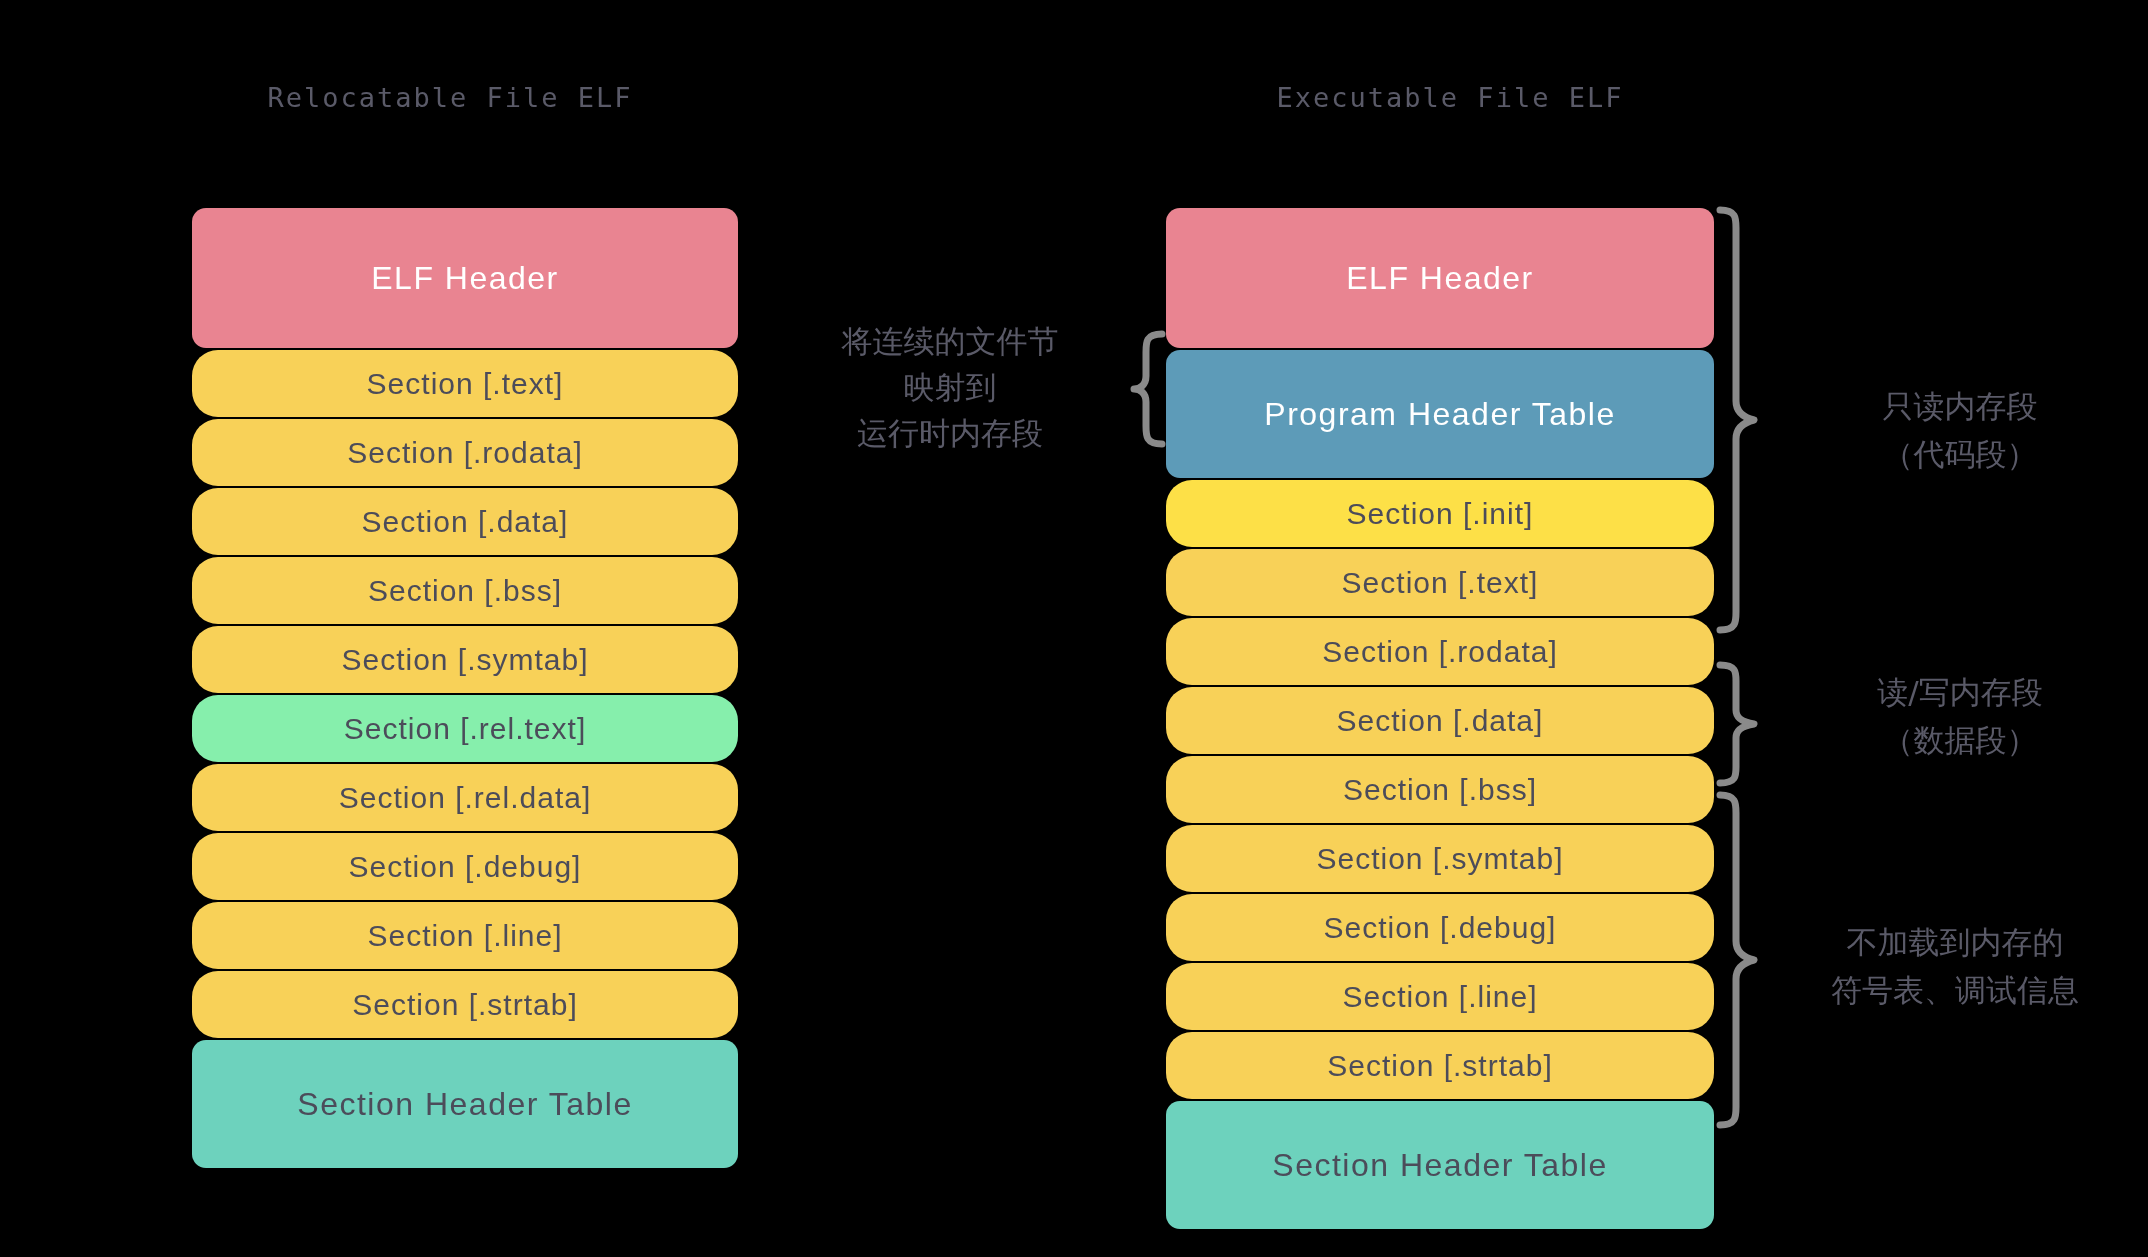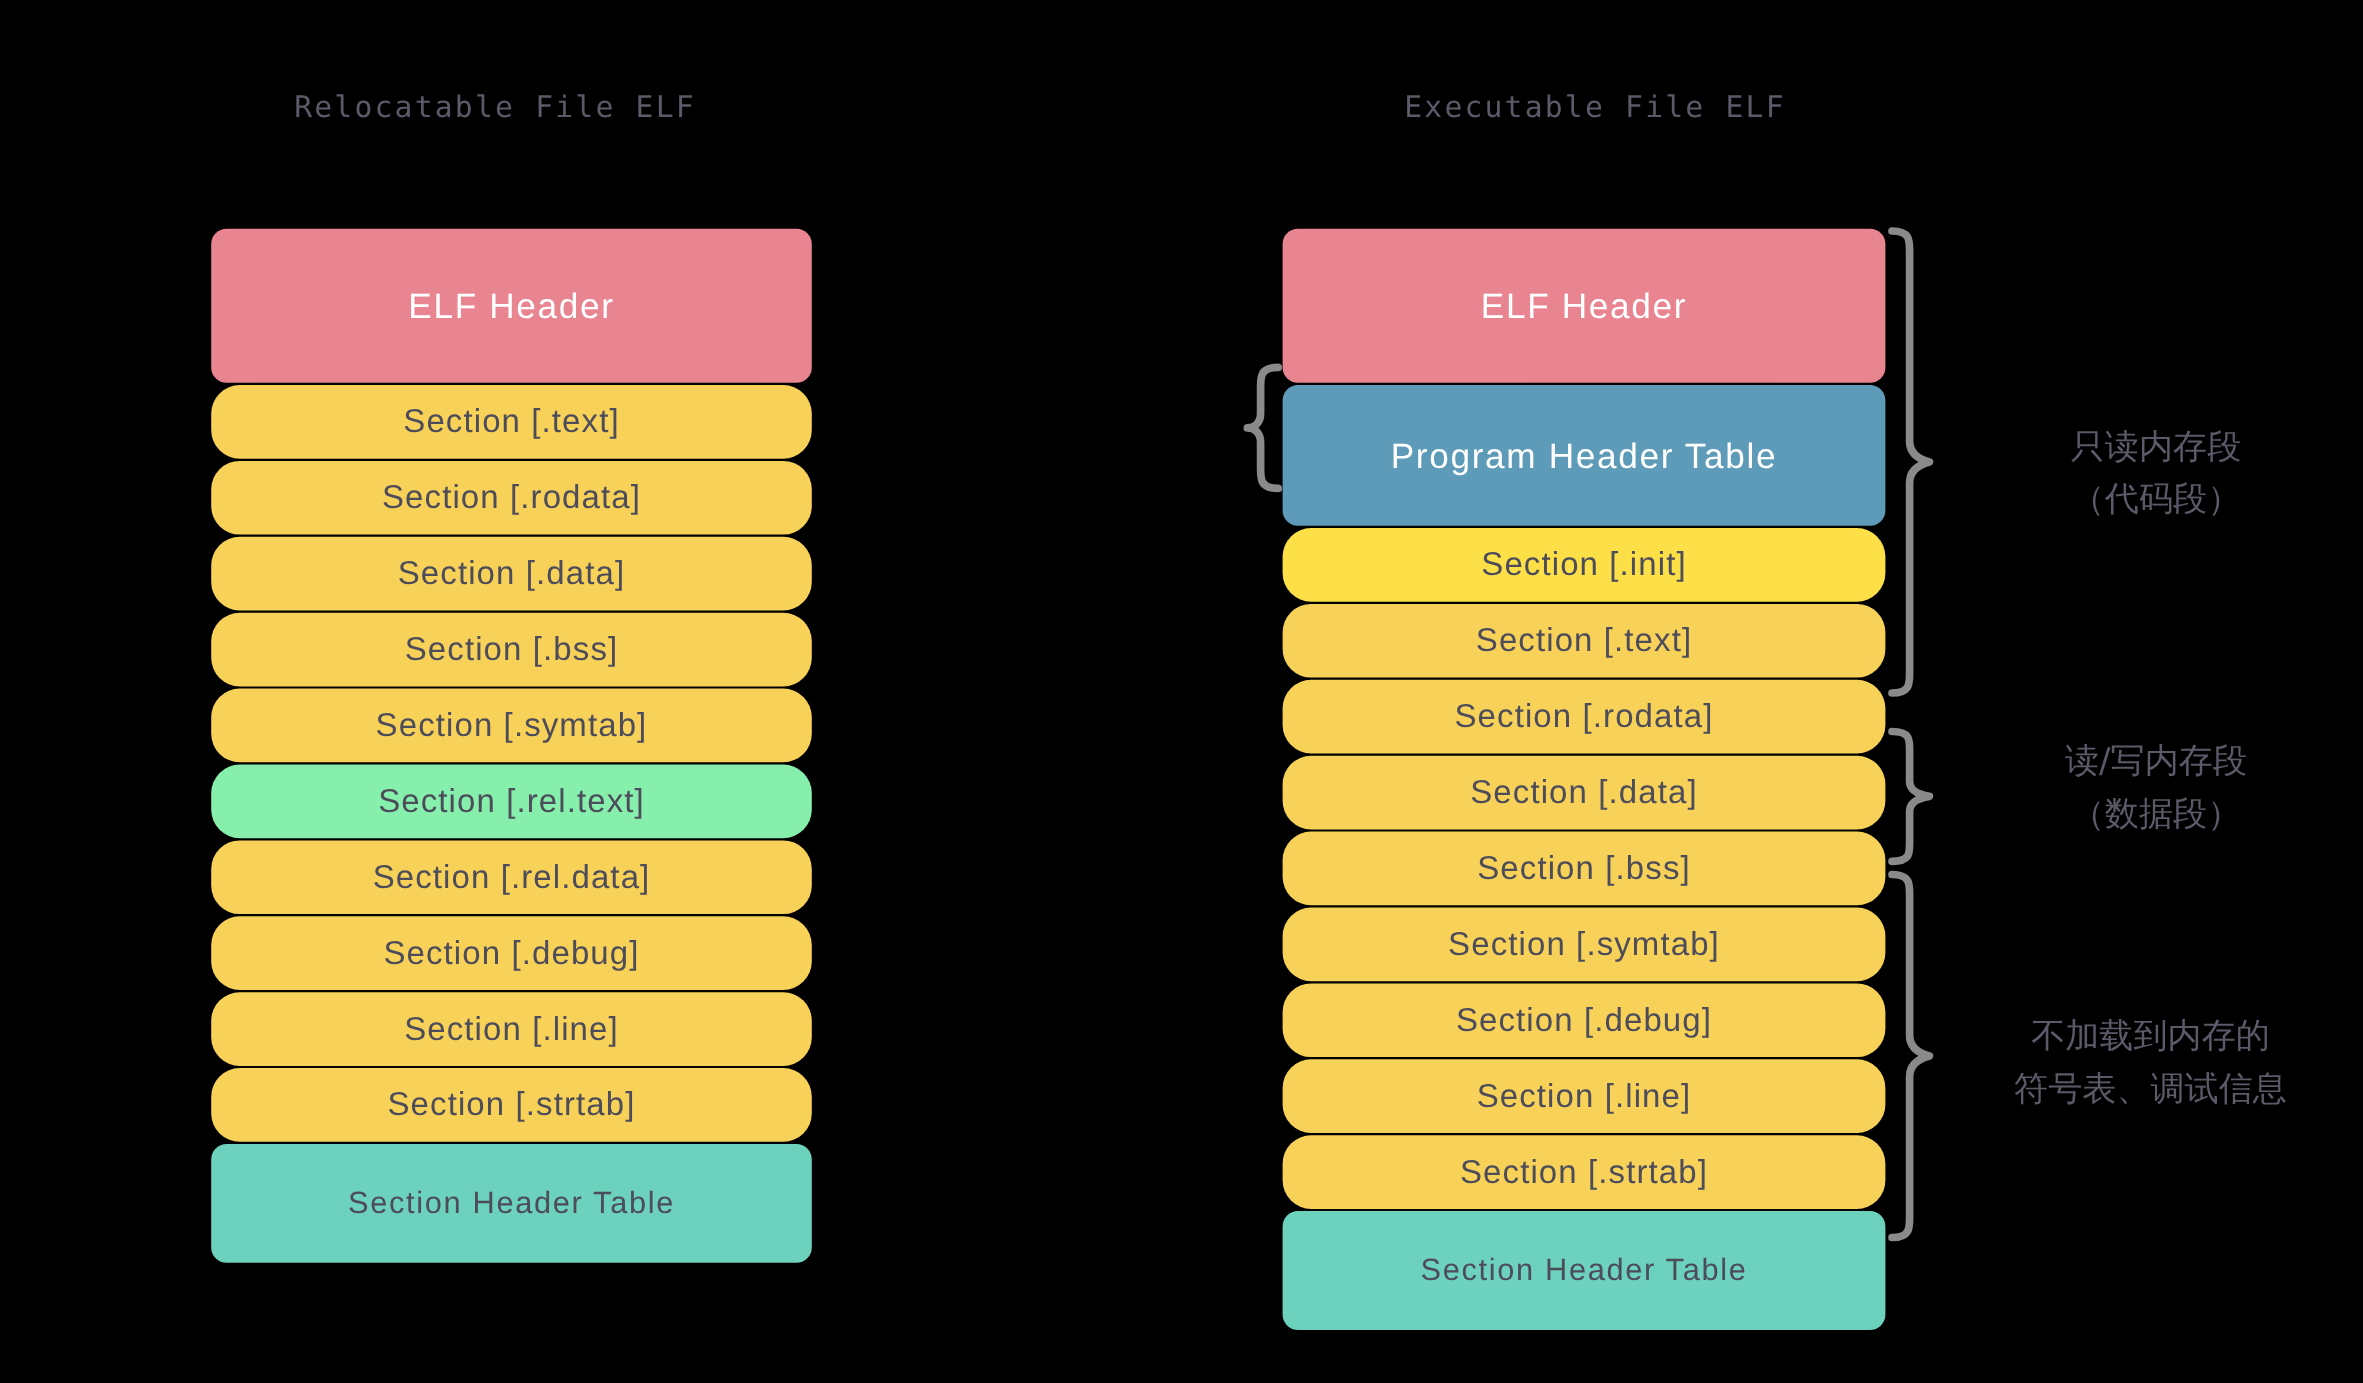--- a/index.html
+++ b/index.html
@@ -60,24 +60,24 @@
   .block.sec {
     height: 67px;
     background: #f8d158;
     color: #4c4c5a;
     font-size: 30px;
     letter-spacing: 1px;
     border-radius: 26px;
     margin-bottom: 2px;
   }
   .block.sht {
-    height: 108px;
+    height: 128px;
     background: #6dd2bd;
     color: #4c4c5a;
-    font-size: 28px;
+    font-size: 32px;
     letter-spacing: 1.5px;
     border-radius: 14px;
     margin-top: 2px;
     z-index: 5;
   }
 
   
   #mid-note {
     position: absolute;
     left: 790px; top: 318px;
@@ -193,20 +193,25 @@
         <span>Section [.line]</span>
       </div>
       <div class="block sec" style="background: rgb(248, 209, 88);">
         <span>Section [.strtab]</span>
       </div>
       <div class="block sht" style="background: rgb(109, 210, 189);">
         <span>Section Header Table</span>
       </div>
     </div>
 
+  <div id="mid-note">
+    <div>将连续的文件节</div>
+    <div>映射到</div>
+    <div>运行时内存段</div>
+  </div>
 
   <svg id="mid-brace" viewBox="0 0 56 118">
     <path d="M50 4 C34 4 34 12 34 22 L34 46 C34 55 28 59 22 59 C28 59 34 63 34 72 L34 96 C34 106 34 114 50 114" fill="none" stroke="#8a8a8a" stroke-width="7" stroke-linecap="round" stroke-linejoin="round"></path>
   </svg>
 
   <svg id="brace-ro" class="brace-svg" viewBox="0 0 46 440">
     <path d="M6 5 C22 5 22 13 22 23 L22 196 C22 206 28 212 40 215 C28 218 22 224 22 234 L22 407 C22 417 22 425 6 425" fill="none" stroke="#8a8a8a" stroke-width="7" stroke-linecap="round" stroke-linejoin="round"></path>
   </svg>
   <div class="side-note" id="note-ro">
     <div>只读内存段</div>

